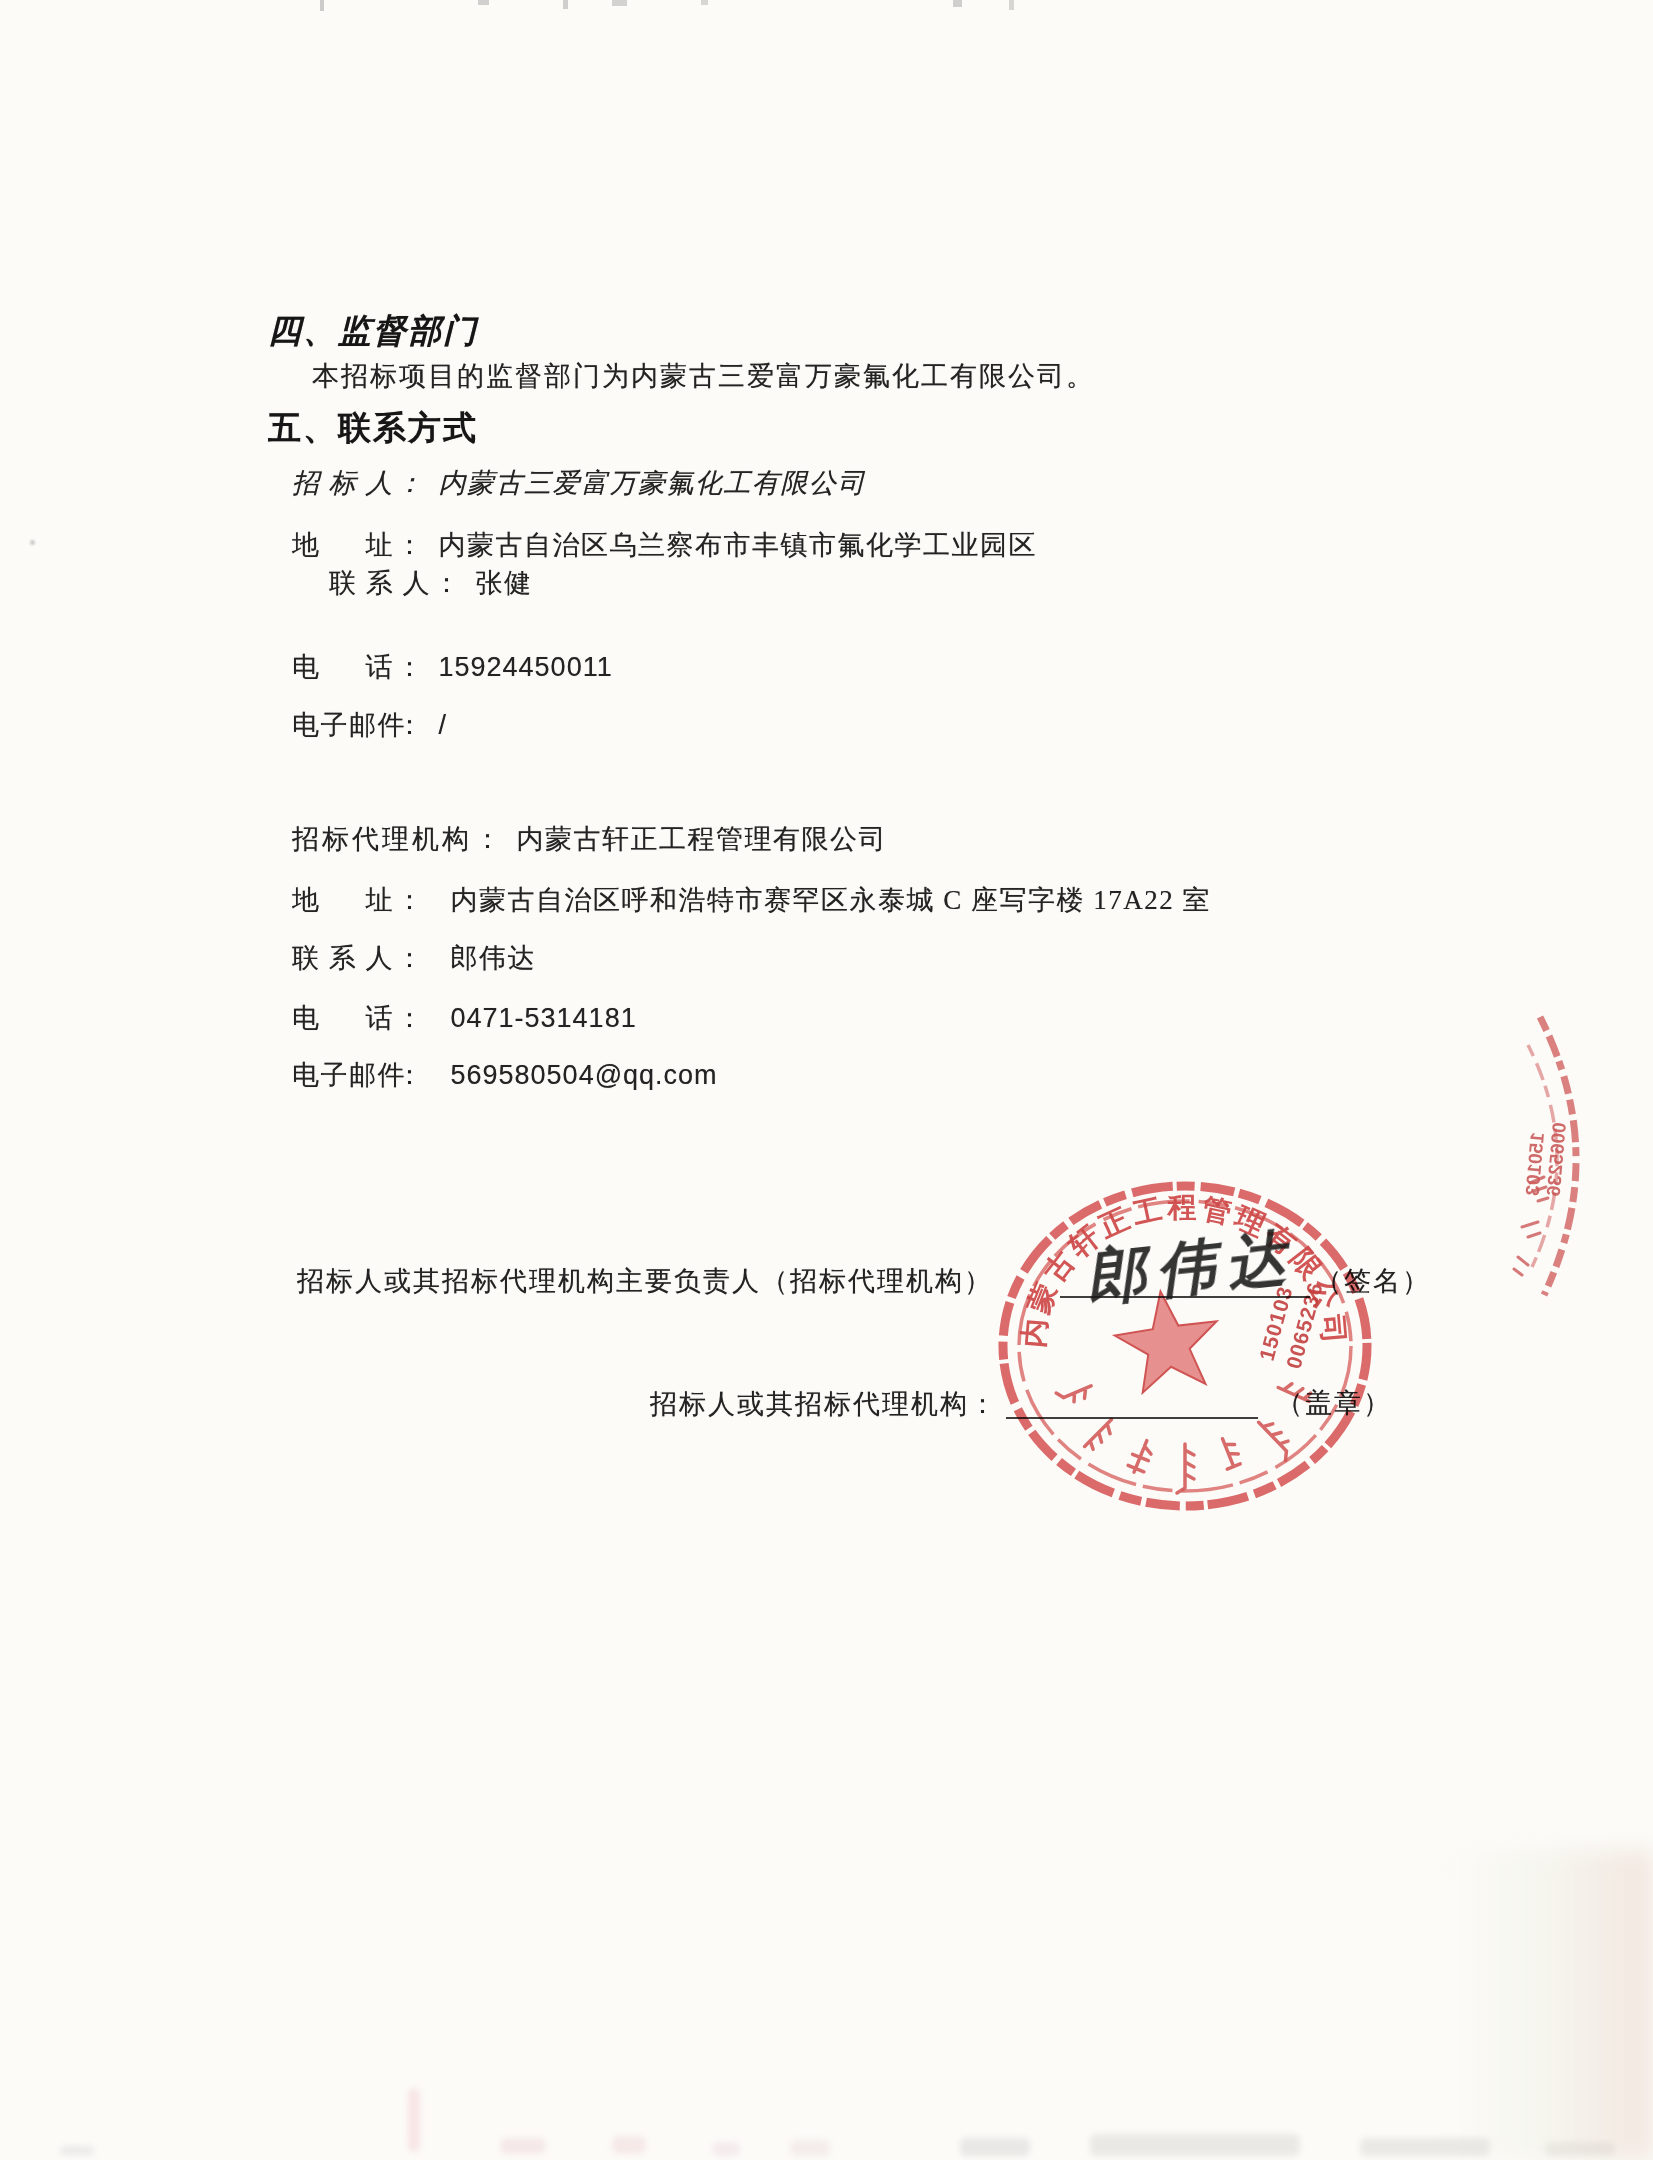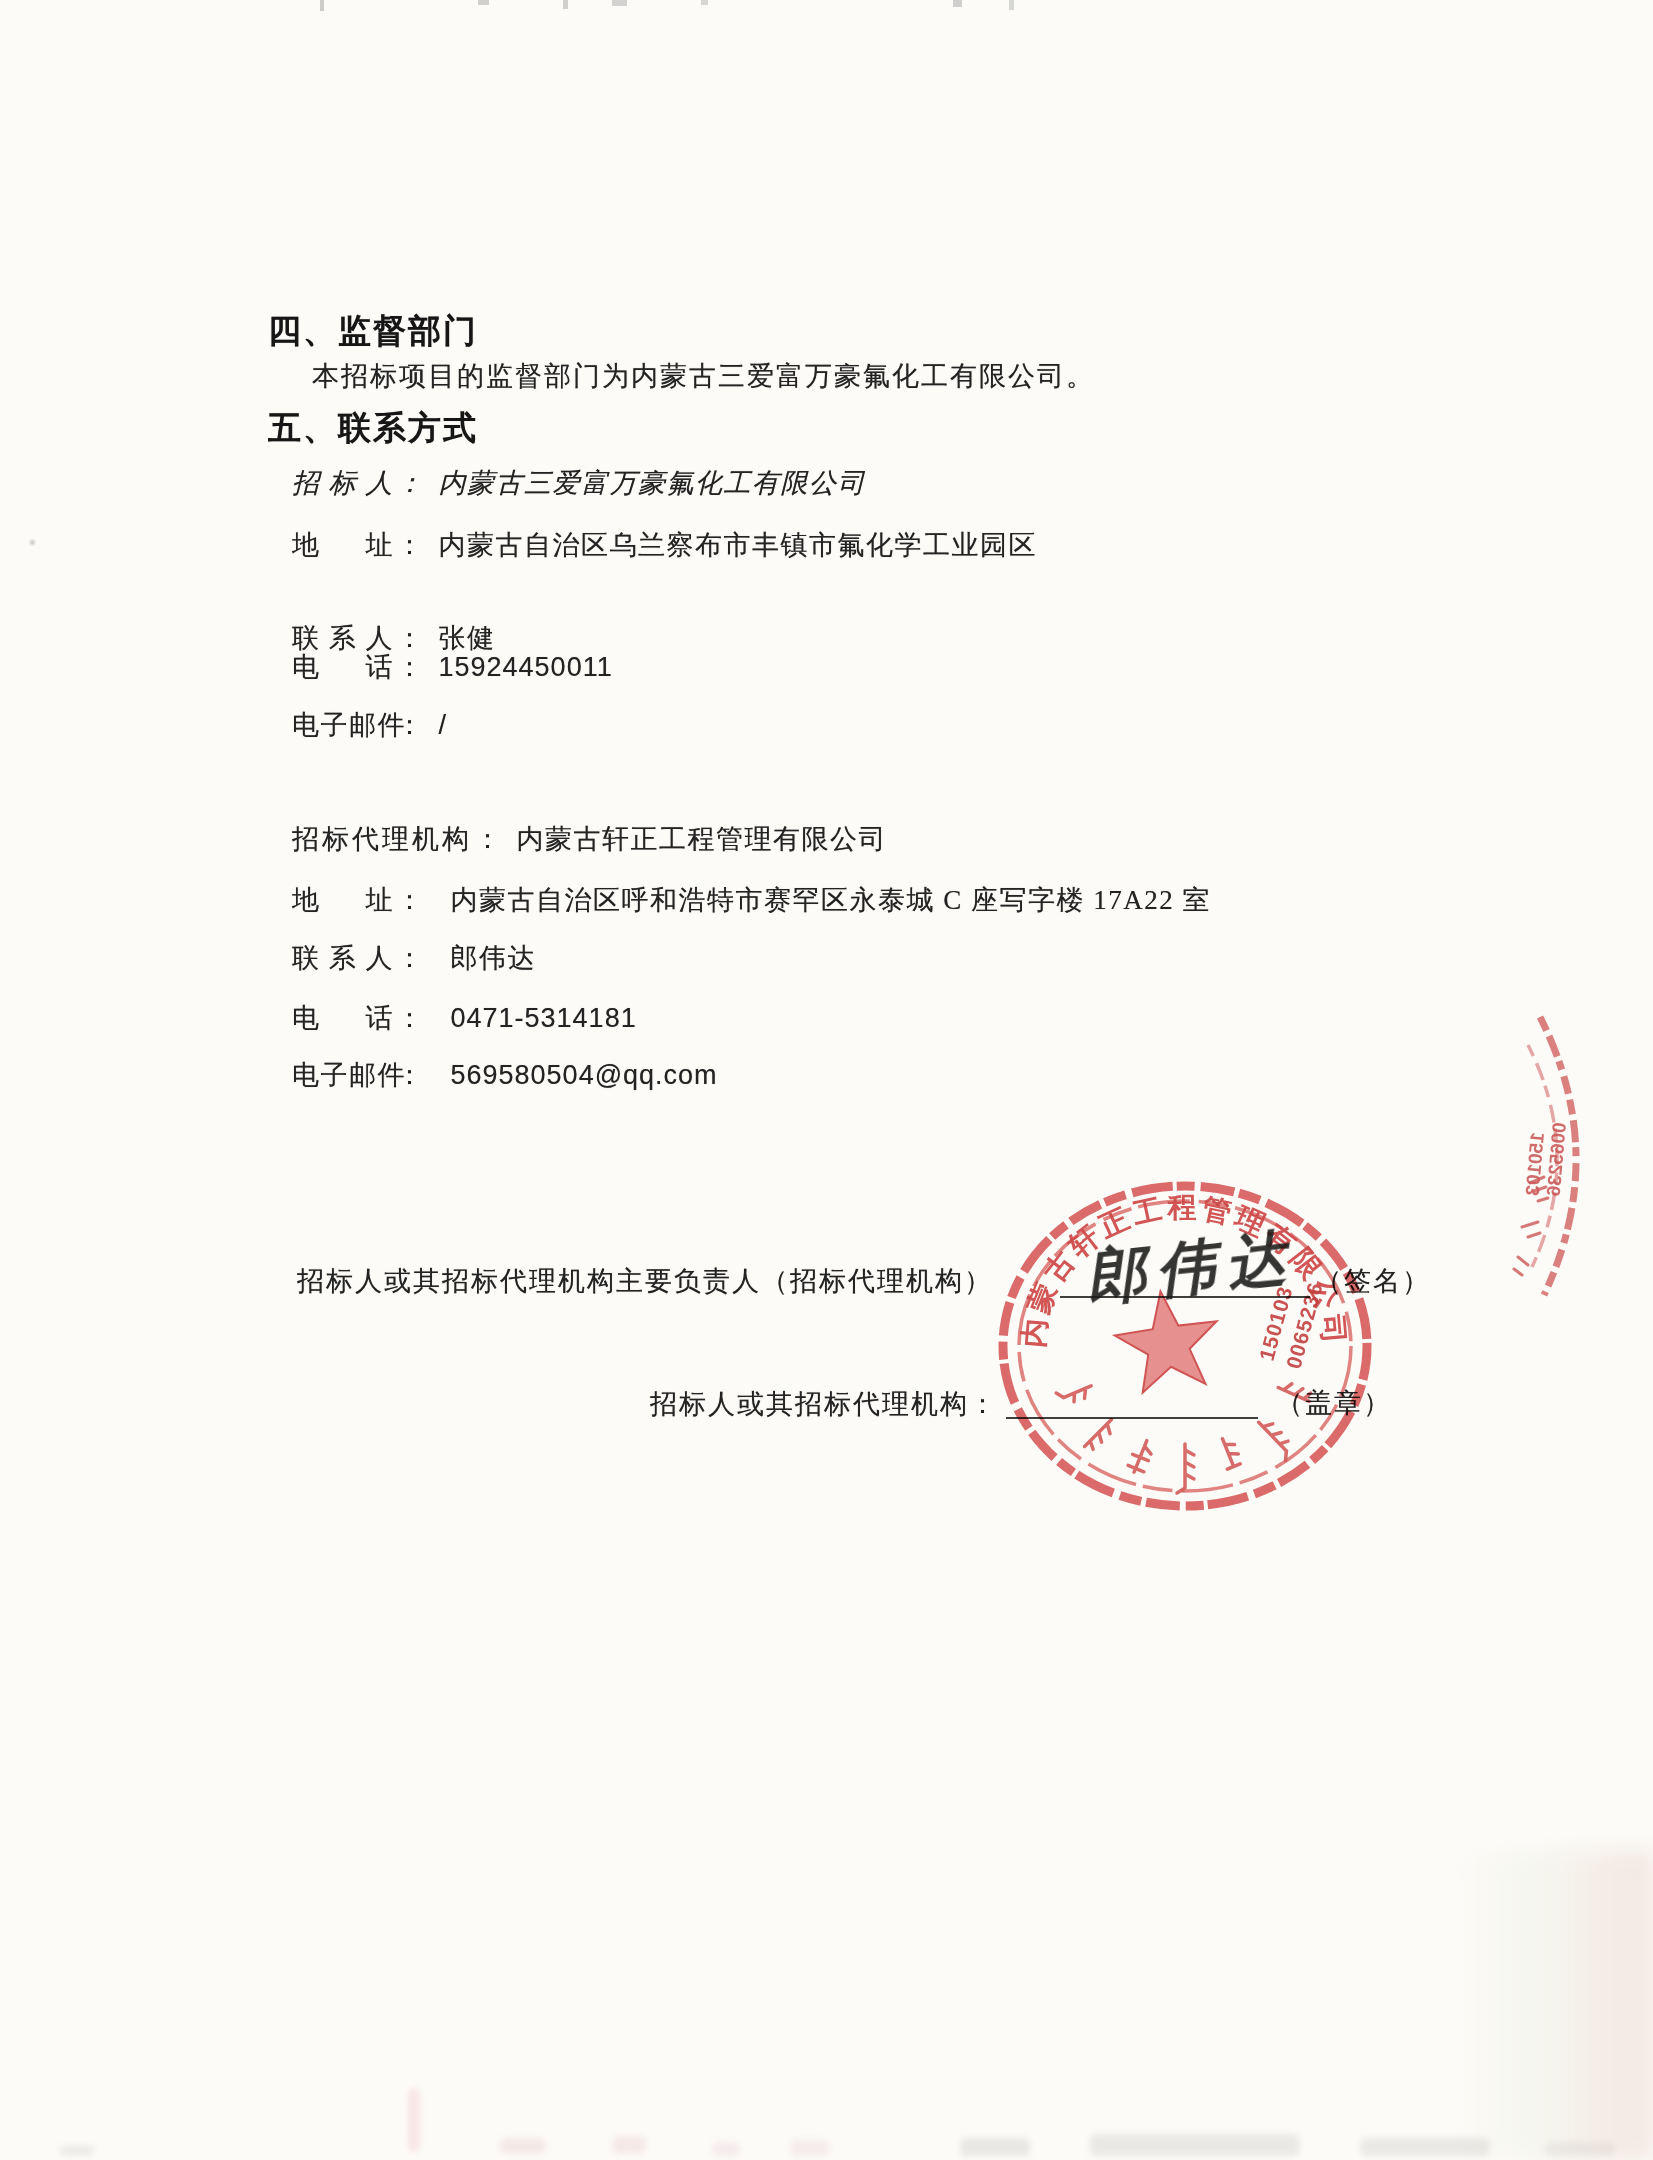--- a/index.html
+++ b/index.html
@@ -46,32 +46,32 @@
 
   <div class="artifact" style="left:320px;top:0;width:4px;height:11px;background:#555;opacity:.28;filter:blur(.6px);"></div>
   <div class="artifact" style="left:478px;top:0;width:11px;height:5px;background:#555;opacity:.25;filter:blur(.6px);"></div>
   <div class="artifact" style="left:563px;top:0;width:5px;height:9px;background:#555;opacity:.26;filter:blur(.6px);"></div>
   <div class="artifact" style="left:612px;top:0;width:15px;height:6px;background:#555;opacity:.24;filter:blur(.6px);"></div>
   <div class="artifact" style="left:701px;top:0;width:7px;height:5px;background:#555;opacity:.22;filter:blur(.6px);"></div>
   <div class="artifact" style="left:953px;top:0;width:9px;height:7px;background:#555;opacity:.26;filter:blur(.6px);"></div>
   <div class="artifact" style="left:1009px;top:0;width:5px;height:10px;background:#555;opacity:.22;filter:blur(.6px);"></div>
   <div class="artifact" style="left:30px;top:540px;width:5px;height:5px;background:#9a9a9a;opacity:.5;filter:blur(1px);border-radius:50%;"></div>
 
-  <div class="txt heading" style="left:268px;top:309px;">四、监督部门</div>
+  <div class="txt heading" style="left:268px;top:309px;font-style:italic;">四、监督部门</div>
   <div class="txt para" style="left:312px;top:358px;">本招标项目的监督部门为内蒙古三爱富万豪氟化工有限公司。</div>
 
   <div class="txt heading" style="left:268px;top:406px;text-align:right;">五、联系方式</div>
 
   <div class="row txt" style="top:465px;font-style:italic;">
     <span class="lbl">招标人</span><span class="colon">：</span><span class="val">内蒙古三爱富万豪氟化工有限公司</span>
   </div>
   <div class="row txt" style="top:527px;">
     <span class="lbl">地址</span><span class="colon">：</span><span class="val">内蒙古自治区乌兰察布市丰镇市氟化学工业园区</span>
   </div>
-  <div class="row txt" style="top:620px;">
+  <div class="row txt" style="top:565px;margin-left:37px;">
     <span class="lbl">联系人</span><span class="colon">：</span><span class="val">张健</span>
   </div>
   <div class="row txt" style="top:649px;">
     <span class="lbl">电话</span><span class="colon">：</span><span class="val num">15924450011</span>
   </div>
   <div class="row txt" style="top:707px;">
     <span class="lbl">电子邮件</span><span class="colon">：</span><span class="val num">/</span>
   </div>
 
   <div class="row txt" style="top:821px;">

